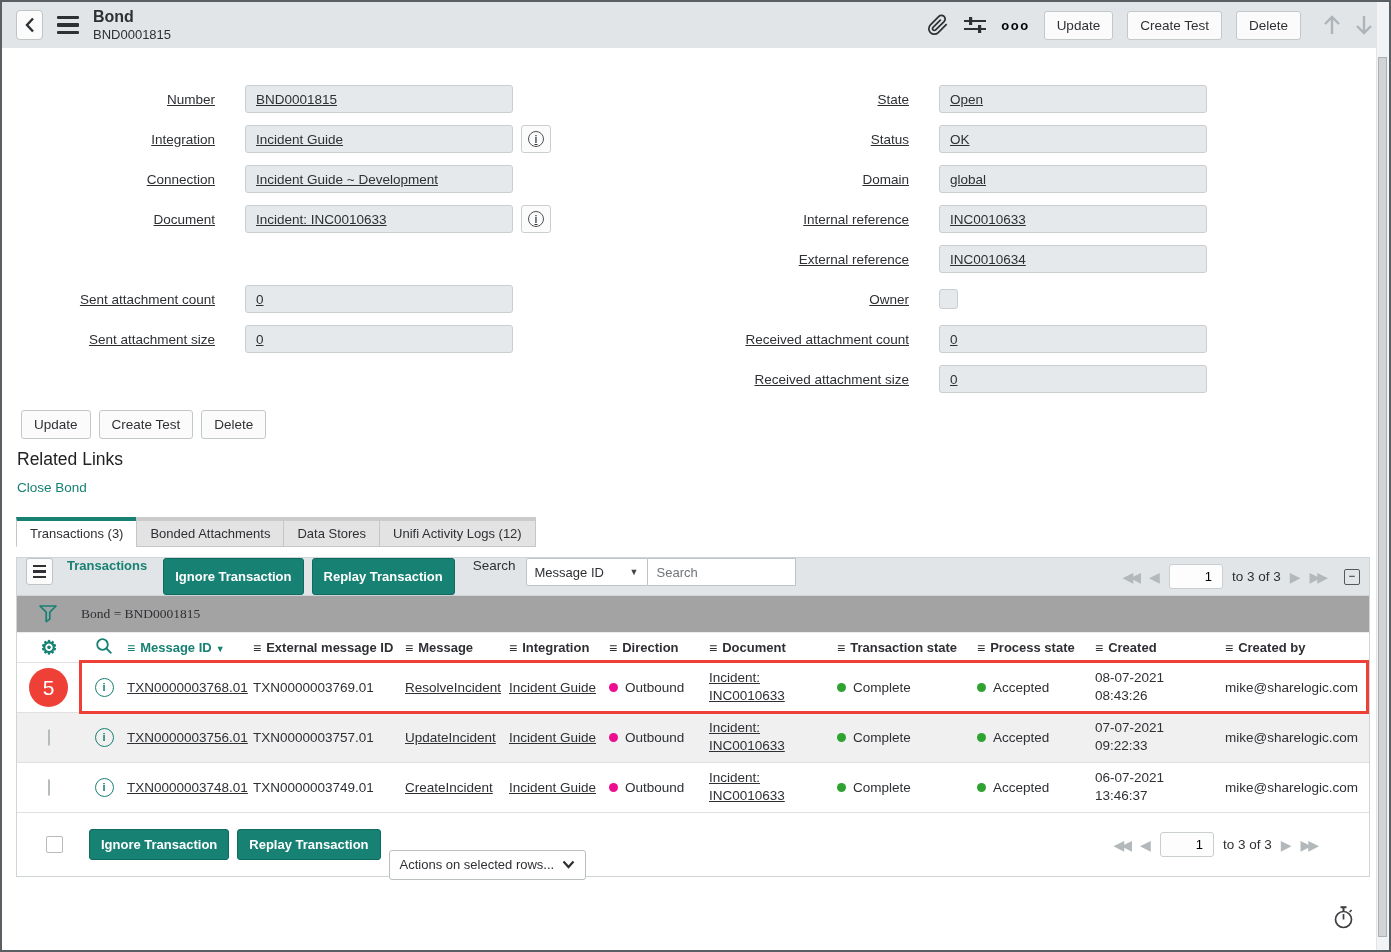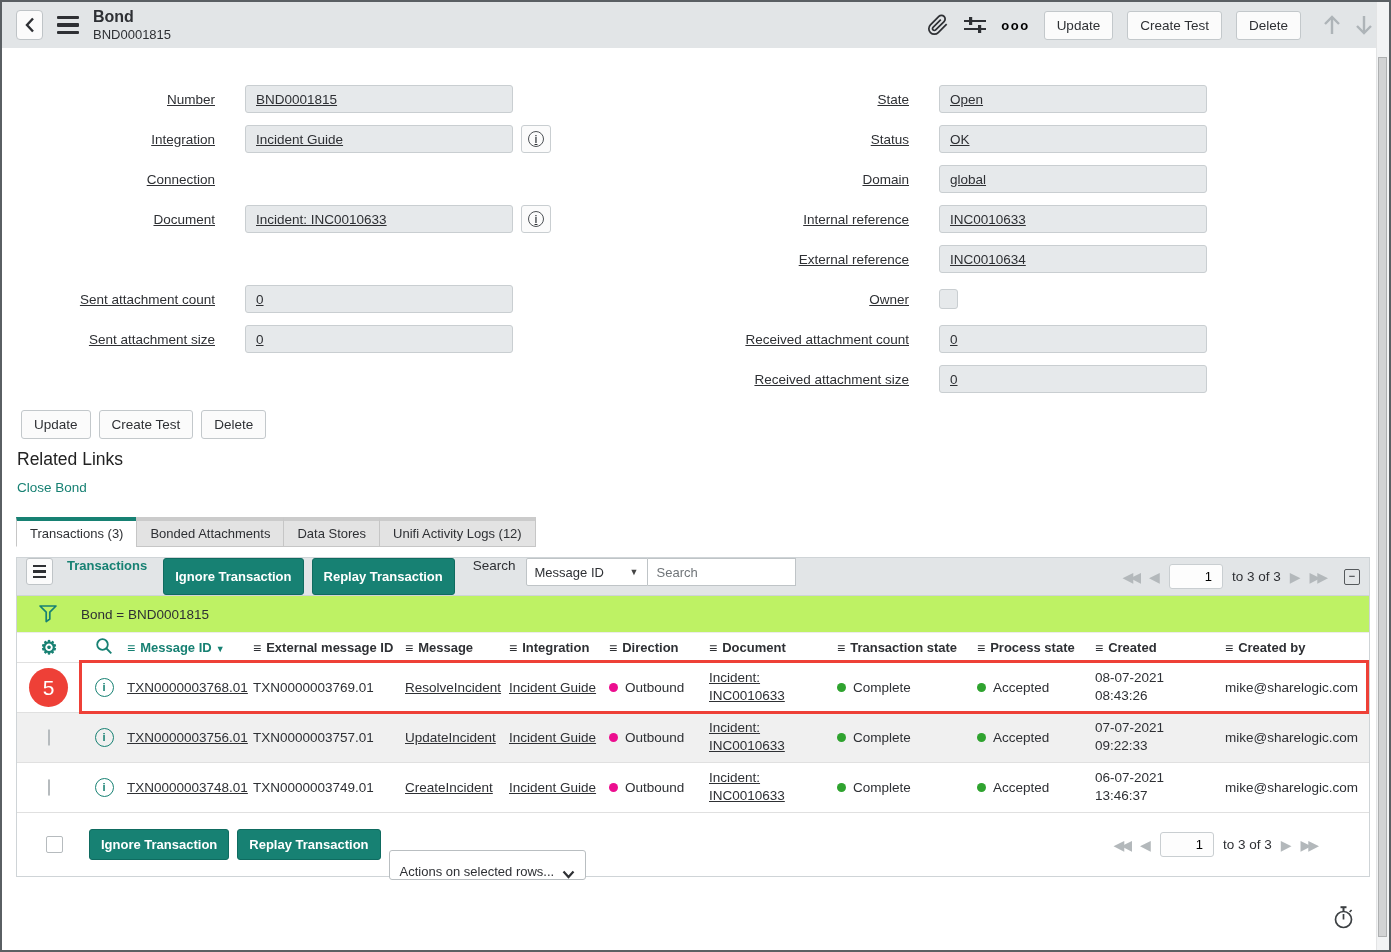--- a/index.html
+++ b/index.html
@@ -103,21 +103,21 @@
   .pg-input {
     width:54px; height:25px; border:1px solid #c9ced1; border-radius:3px; background:#fdfdfd;
     text-align:right; padding-right:10px; font-size:13px; font-family:"Liberation Sans",sans-serif;
   }
   .pg-range { font-size:13.5px; }
   .collapse-box {
     width:16px; height:16px; border:1.4px solid #55595c; border-radius:2px; margin-left:8px;
     display:flex; align-items:center; justify-content:center; font-size:11px; line-height:1;
     color:#55595c; cursor:pointer; font-weight:700;
   }
-  .filter-row { height:37px; display:flex; align-items:center; padding-left:20px; border-bottom:1px solid #ececec; background:#bef264; }
+  .filter-row { height:37px; display:flex; align-items:center; padding-left:20px; border-bottom:1px solid #ececec; background:#a3a3a3;font-family:Liberation Serif, serif; }
   .filter-txt { margin-left:22px; font-size:13.5px; }
   table.grid { border-collapse:collapse; table-layout:fixed; width:1352px; }
   table.grid th { height:29px; font-size:13px; font-weight:700; text-align:left; white-space:nowrap; vertical-align:middle; }
   table.grid td { height:50px; font-size:13.5px; vertical-align:middle; border-top:1px solid #e0e0e0; }
   tr.alt td { background:#f0f0f0; }
   .colico { font-size:14px; font-weight:400; margin-right:5px; position:relative; top:1px; cursor:pointer; }
   th.sorted, th.sorted .colico { color:#178173; }
   .sort-car { font-size:9px; color:#178173; margin-left:4px; }
   .cb { width:17px; height:17px; background:#fff; border:1px solid #b6bbbe; border-radius:2px; margin:0 auto; cursor:pointer; }
   .info-teal {
@@ -130,21 +130,21 @@
   .dot.pink { background:#ec0e8f; }
   .dot.green { background:#2fa32f; }
   .created-cell span { display:block; line-height:1.35; }
   td.cby { text-align:right; padding-right:12px; }
   .lfooter { height:64px; display:flex; align-items:center; padding:0 9px; border-top:1px solid #e0e0e0; background:#fff; }
   .lfooter .cb { margin:0 0 0 20px; }
   .lfooter .tealbtn { margin-left:0; }
   .lfooter .tealbtn:first-of-type { margin-left:26px; }
   .actions-select {
     width:197px; height:30px; background:#fff; border:1px solid #b9bec1; border-radius:3px;
-    display:flex; align-items:flex-end; padding:0 10px; font-size:13px; cursor:pointer; margin-left:0;margin-top:40px;
+    display:flex; align-items:center; padding:0 10px; font-size:13px; cursor:pointer; margin-left:0;margin-top:40px;
   }
   .actions-select svg { margin-left:auto; }
   
   .hl-box {
     position:absolute; left:62px; top:102px; width:1290px; height:54px;
     border:3px solid #ee4037; pointer-events:none; z-index:5;
   }
   .hl-badge {
     position:absolute; left:12px; top:110px; width:39px; height:39px; border-radius:50%;
     background:#ee4037; color:#fff; font-size:21px; font-weight:400;
@@ -212,20 +212,21 @@
     </div>
     <div class="frow">
       <label>Integration</label>
       <input class="finp" readonly="" value="Incident Guide" style="">
       <span class="info-btn">
           <span class="i-circ">i</span>
         </span>
     </div>
     <div class="frow">
       <label>Connection</label>
+      <input class="finp" readonly="" value="Incident Guide ~ Development" style="">
     </div>
     <div class="frow">
       <label>Document</label>
       <input class="finp" readonly="" value="Incident: INC0010633" style="">
       <span class="info-btn">
           <span class="i-circ">i</span>
         </span>
     </div>
     <div class="frow"></div>
     <div class="frow">

